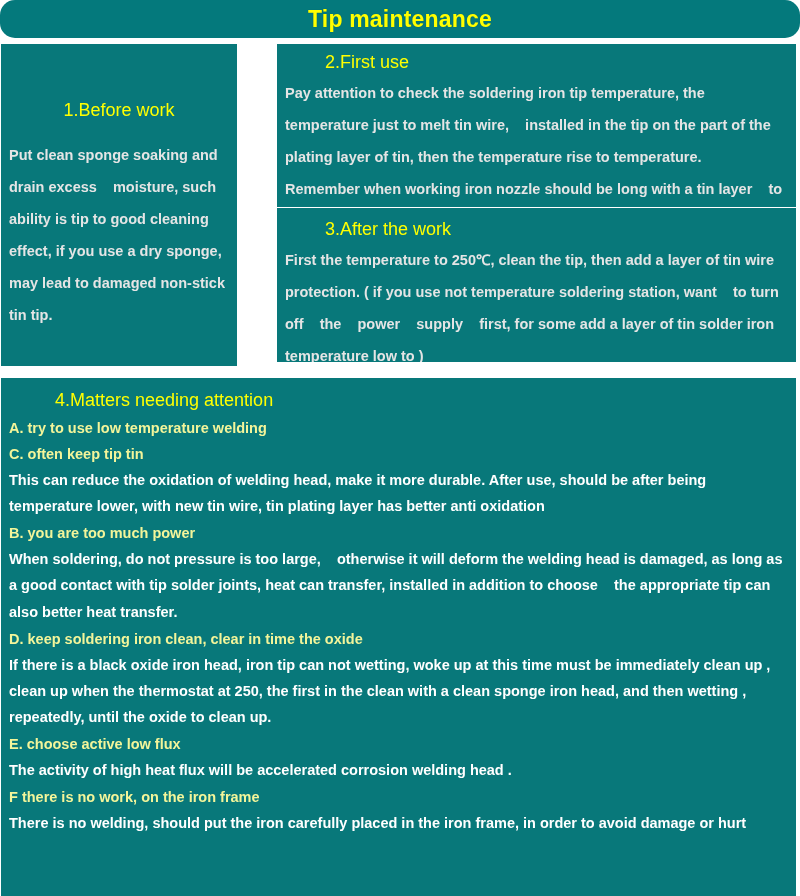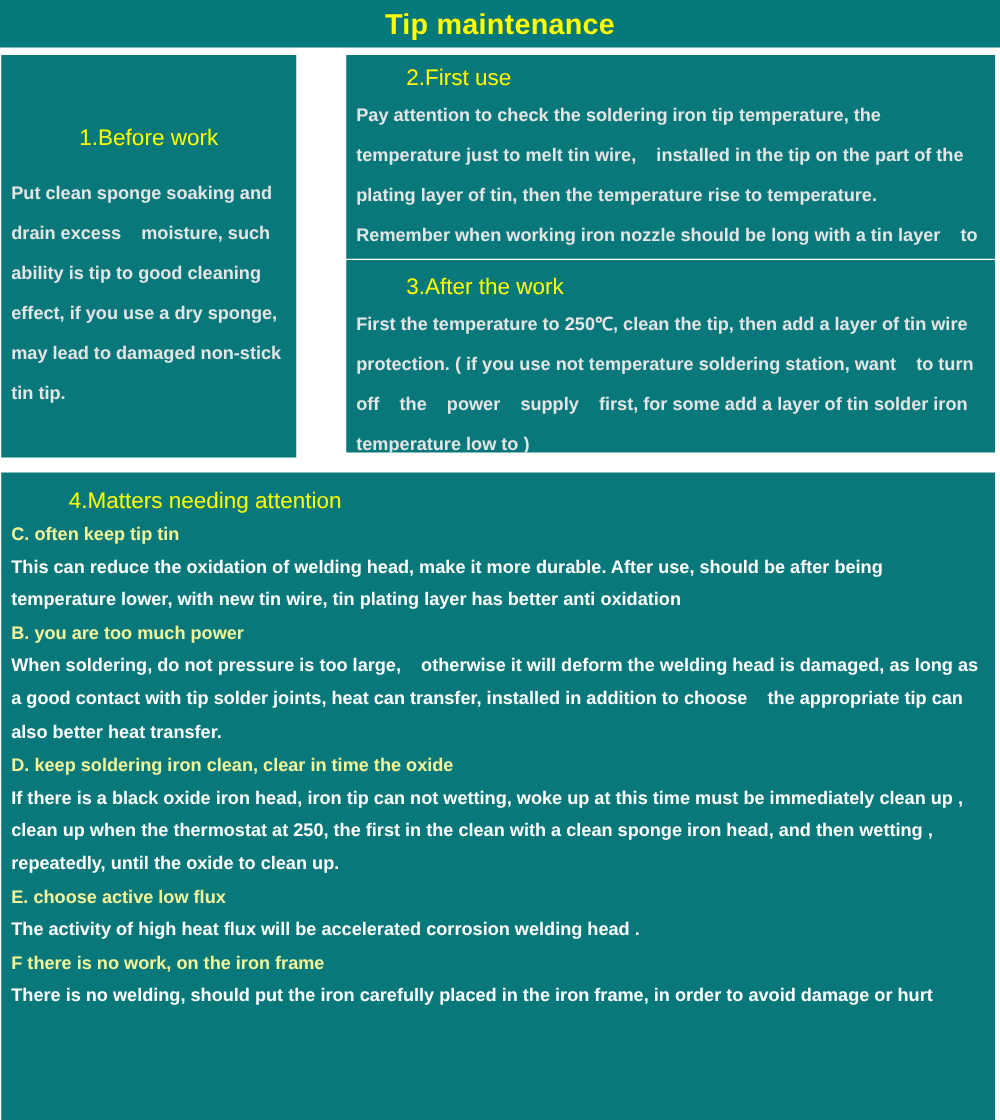--- a/index.html
+++ b/index.html
@@ -24,20 +24,21 @@
   .header-banner {
     position: absolute;
     left: 0;
     top: 0;
     width: 800px;
     height: 38px;
     background: #04797c;
     display: flex;
     align-items: center;
     justify-content: center;
+    border-radius: 15px;
   }
   .header-title {
     color: #ffff00;
     font-size: 23px;
     font-weight: bold;
     letter-spacing: 0.2px;
     line-height: 1;
     text-shadow: 0 0 1px rgba(0,0,0,0.25);
   }
 
@@ -166,20 +167,21 @@
     <div class="sec-heading">3.After the work</div>
     <div class="body-text">First the temperature to 250℃, clean the tip, then add a layer of tin wire protection. ( if you use not temperature soldering station, want    to turn off    the    power    supply    first, for some add a layer of tin solder iron temperature low to )</div>
   </div>
 
   <div class="panel panel-matters">
     <div class="sec-heading">4.Matters needing attention</div>
 
     <div class="sub-list">
 
       <div>
+        <div class="sub-heading">A. try to use low temperature welding</div>
       </div>
 
       <div>
         <div class="sub-heading">C. often keep tip tin</div>
         <div class="sub-body tight">This can reduce the oxidation of welding head, make it more durable. After use, should be after being temperature lower, with new tin wire, tin plating layer has better anti oxidation</div>
       </div>
 
       <div>
         <div class="sub-heading">B. you are too much power</div>
         <div class="sub-body">When soldering, do not pressure is too large,    otherwise it will deform the welding head is damaged, as long as a good contact with tip solder joints, heat can transfer, installed in addition to choose    the appropriate tip can also better heat transfer.</div>

